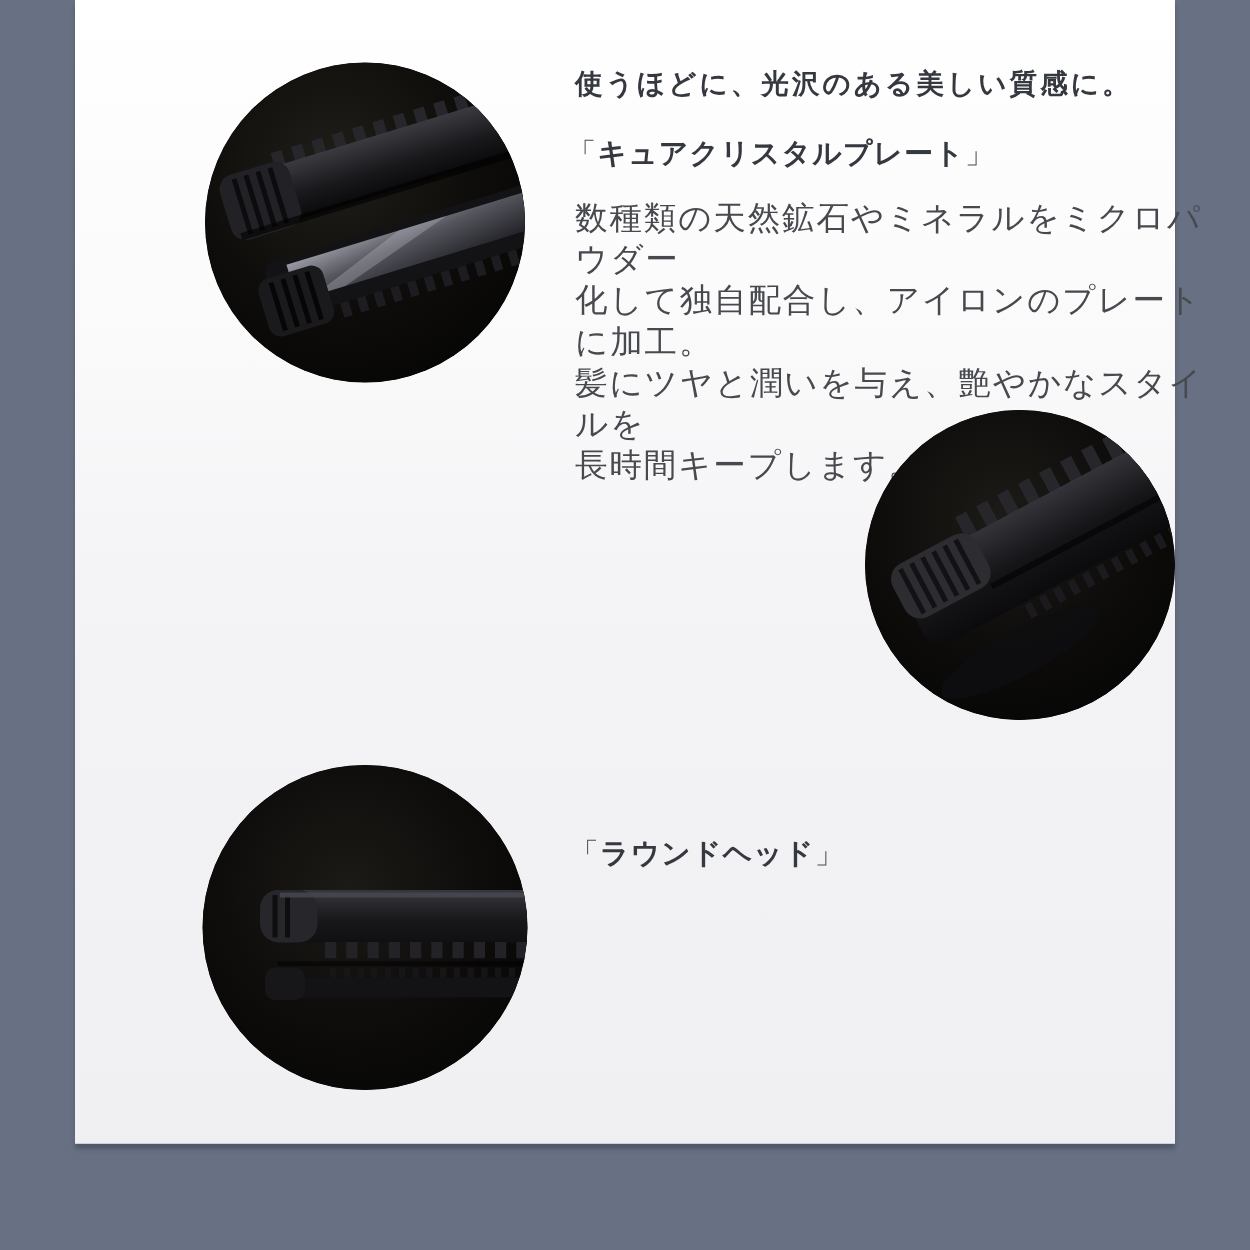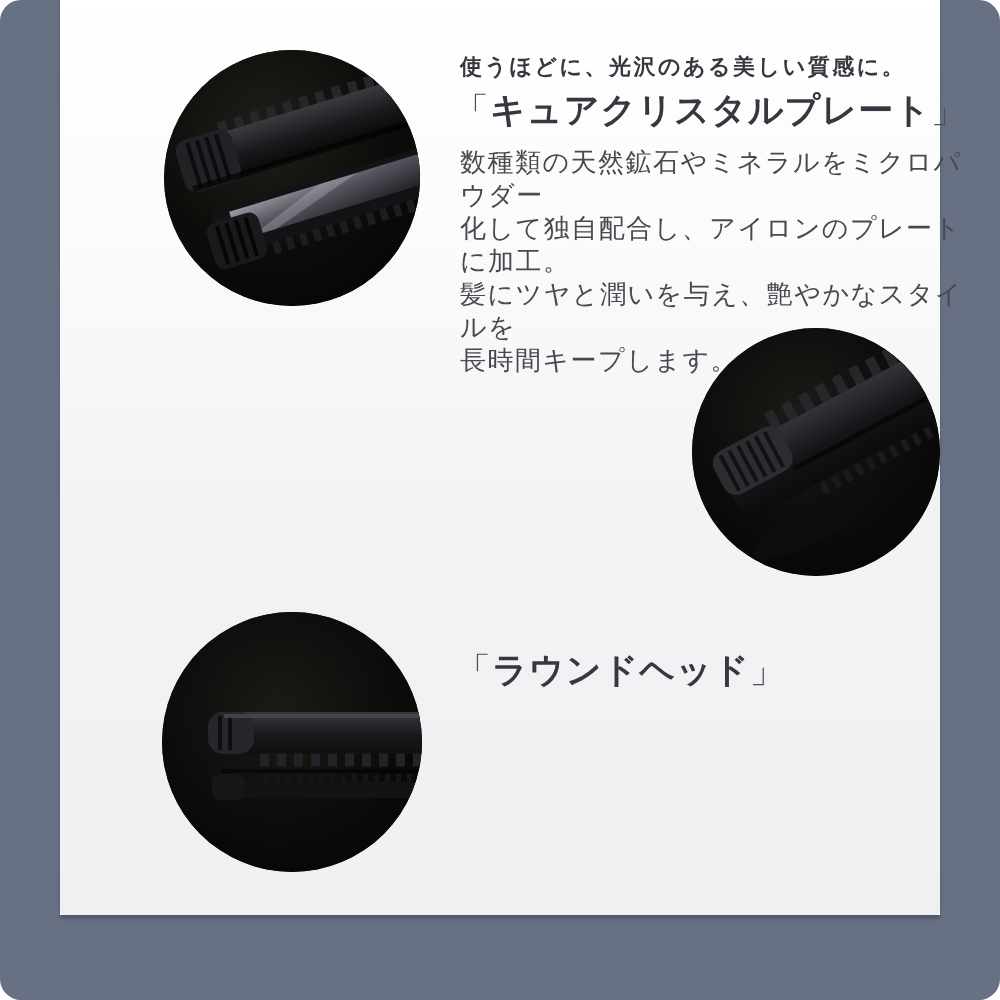--- a/index.html
+++ b/index.html
@@ -6,21 +6,20 @@
   body {
     width: 1000px; height: 1000px;
     font-family: "Liberation Sans", "DejaVu Sans", sans-serif;
     overflow: hidden;
   }
   .page {
     position: relative;
     width: 1000px; height: 1000px;
     background: #687083;
     overflow: hidden;
-    border-radius: 21px;
   }
   .panel {
     position: absolute;
     left: 60px; top: 0;
     width: 880px; height: 915px;
     background: linear-gradient(180deg, #ffffff 0%, #fbfbfc 25%, #f3f3f5 55%, #f0f0f3 100%);
     box-shadow: 0 4px 3px rgba(40, 46, 62, 0.35);
   }
   .photo-circle {
     position: absolute;
@@ -40,22 +39,22 @@
 
   .feature-heading {
     margin: 0;
     font-size: 22px;
     line-height: 34px;
     font-weight: 700;
     letter-spacing: 2.5px;
     color: #35383f;
   }
   .feature-title {
-    margin: 4px 0 0 -6px;
-    font-size: 35px;
+    margin: 16px 0 0 -6px;
+    font-size: 23px;
     line-height: 44px;
     letter-spacing: 1px;
     color: #35383f;
   }
   .feature-title .bracket { font-weight: 400; color: #4a4d53; }
   .feature-title .title-text { font-weight: 700; }
   .feature-body {
     margin: 14px 0 0 0;
     font-size: 26px;
     line-height: 33px;

